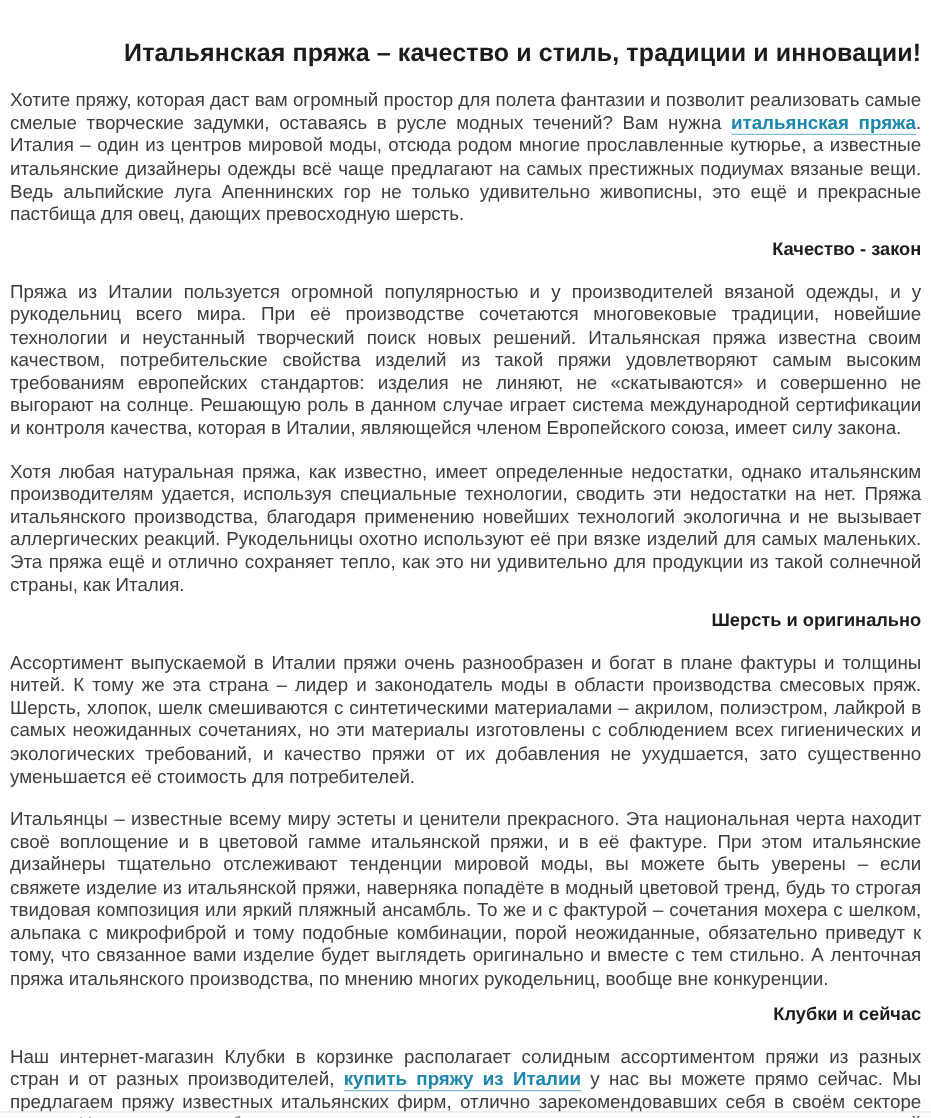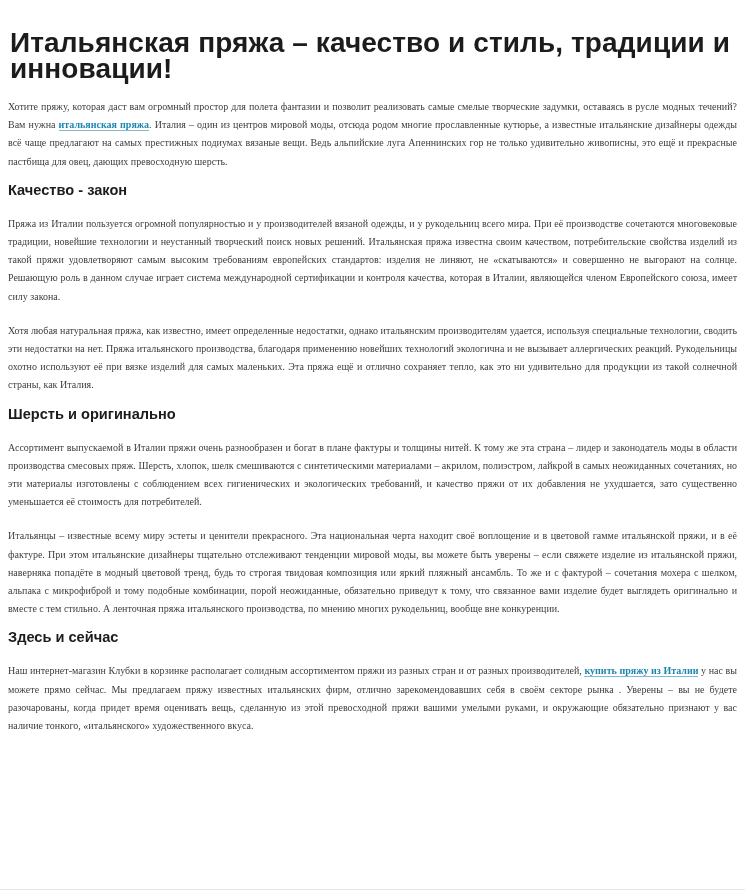--- a/index.html
+++ b/index.html
@@ -12,41 +12,42 @@
     height: 894px;
     overflow: hidden;
     font-family: "Liberation Sans", "DejaVu Sans", sans-serif;
     position: relative;
   }
   .article {
     padding: 8px 8px 0 8px;
     color: var(--text, #3d3d3d);
   }
   h1 {
-    font-size: 28px;
+    font-size: 20px;
     line-height: 26px;
     font-weight: bold;
     color: var(--heading, #1c1c1c);
     margin: 22px 0 12px 2px;
     letter-spacing: 0.1px;
+    text-align: right;
   }
   h2 {
     font-size: 14.6px;
     line-height: 18px;
     font-weight: bold;
     color: var(--heading, #1c1c1c);
     margin: 10px 0 10px 0;
+    text-align: right;
   }
   p {
-    font-size: 10px;
+    font-size: 15px;
     line-height: 18.2px;
     margin: 16px 0 6px 0;
     text-align: justify;
     color: var(--text, #3d3d3d);
-    font-family: Liberation Serif, serif;
   }
   a.inline-link {
     color: var(--link, #1c86af);
     font-weight: bold;
     text-decoration: none;
     border-bottom: 1px solid var(--link-underline, #7fbcd4);
     cursor: pointer;
     white-space: nowrap;
   }
   .bottom-rule {
@@ -64,18 +65,18 @@
 <article class="article">
   <h1>Итальянская пряжа – качество и стиль, традиции и инновации!</h1>
   <div>
       <p><span>Хотите пряжу, которая даст вам огромный простор для полета фантазии и позволит реализовать самые смелые творческие задумки, оставаясь в русле модных течений? Вам нужна </span><a class="inline-link" href="#">итальянская пряжа</a><span>. Италия – один из центров мировой моды, отсюда родом многие прославленные кутюрье, а известные итальянские дизайнеры одежды всё чаще предлагают на самых престижных подиумах вязаные вещи. Ведь альпийские луга Апеннинских гор не только удивительно живописны, это ещё и прекрасные пастбища для овец, дающих превосходную шерсть.</span></p>
       <h2>Качество - закон</h2>
       <p><span>Пряжа из Италии пользуется огромной популярностью и у производителей вязаной одежды, и у рукодельниц всего мира. При её производстве сочетаются многовековые традиции, новейшие технологии и неустанный творческий поиск новых решений. Итальянская пряжа известна своим качеством, потребительские свойства изделий из такой пряжи удовлетворяют самым высоким требованиям европейских стандартов: изделия не линяют, не «скатываются» и совершенно не выгорают на солнце. Решающую роль в данном случае играет система международной сертификации и контроля качества, которая в Италии, являющейся членом Европейского союза, имеет силу закона.</span></p>
       <p><span>Хотя любая натуральная пряжа, как известно, имеет определенные недостатки, однако итальянским производителям удается, используя специальные технологии, сводить эти недостатки на нет. Пряжа итальянского производства, благодаря применению новейших технологий экологична и не вызывает аллергических реакций. Рукодельницы охотно используют её при вязке изделий для самых маленьких. Эта пряжа ещё и отлично сохраняет тепло, как это ни удивительно для продукции из такой солнечной страны, как Италия.</span></p>
       <h2>Шерсть и оригинально</h2>
       <p><span>Ассортимент выпускаемой в Италии пряжи очень разнообразен и богат в плане фактуры и толщины нитей. К тому же эта страна – лидер и законодатель моды в области производства смесовых пряж. Шерсть, хлопок, шелк смешиваются с синтетическими материалами – акрилом, полиэстром, лайкрой в самых неожиданных сочетаниях, но эти материалы изготовлены с соблюдением всех гигиенических и экологических требований, и качество пряжи от их добавления не ухудшается, зато существенно уменьшается её стоимость для потребителей.</span></p>
       <p><span>Итальянцы – известные всему миру эстеты и ценители прекрасного. Эта национальная черта находит своё воплощение и в цветовой гамме итальянской пряжи, и в её фактуре. При этом итальянские дизайнеры тщательно отслеживают тенденции мировой моды, вы можете быть уверены – если свяжете изделие из итальянской пряжи, наверняка попадёте в модный цветовой тренд, будь то строгая твидовая композиция или яркий пляжный ансамбль. То же и с фактурой – сочетания мохера с шелком, альпака с микрофиброй и тому подобные комбинации, порой неожиданные, обязательно приведут к тому, что связанное вами изделие будет выглядеть оригинально и вместе с тем стильно. А ленточная пряжа итальянского производства, по мнению многих рукодельниц, вообще вне конкуренции.</span></p>
-      <h2>Здесь и сейчас</h2>
+      <h2>Клубки и сейчас</h2>
       <p><span>Наш интернет-магазин Клубки в корзинке располагает солидным ассортиментом пряжи из разных стран и от разных производителей, </span><a class="inline-link" href="#">купить пряжу из Италии</a><span> у нас вы можете прямо сейчас. Мы предлагаем пряжу известных итальянских фирм, отлично зарекомендовавших себя в своём секторе рынка . Уверены – вы не будете разочарованы, когда придет время оценивать вещь, сделанную из этой превосходной пряжи вашими умелыми руками, и окружающие обязательно признают у вас наличие тонкого, «итальянского» художественного вкуса.</span></p>
     </div>
 </article>
 
 <div class="bottom-rule"></div>
 
 </body></html>

